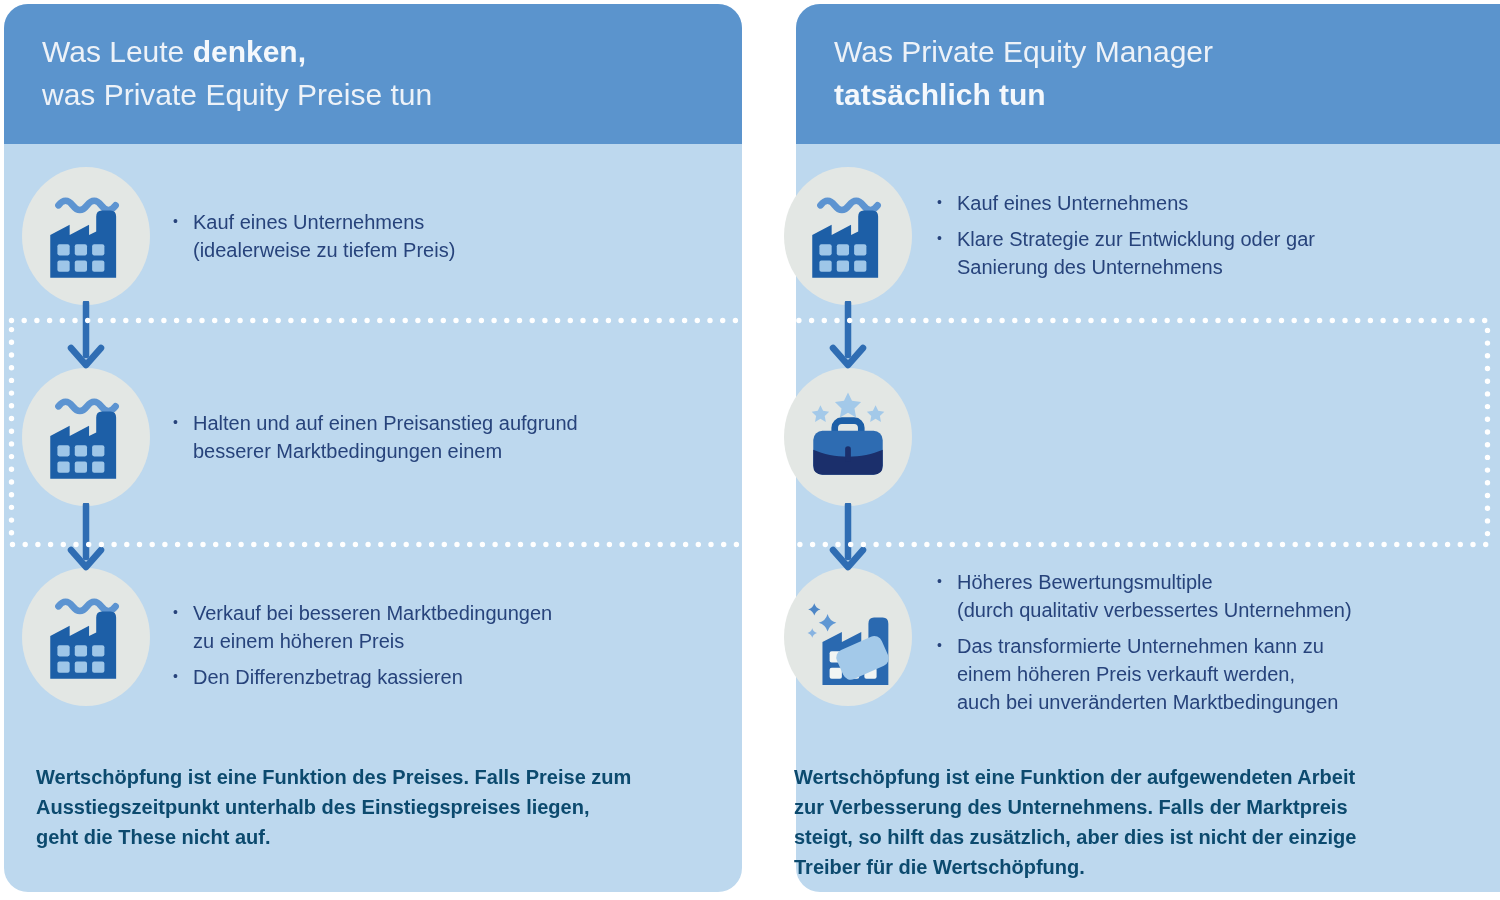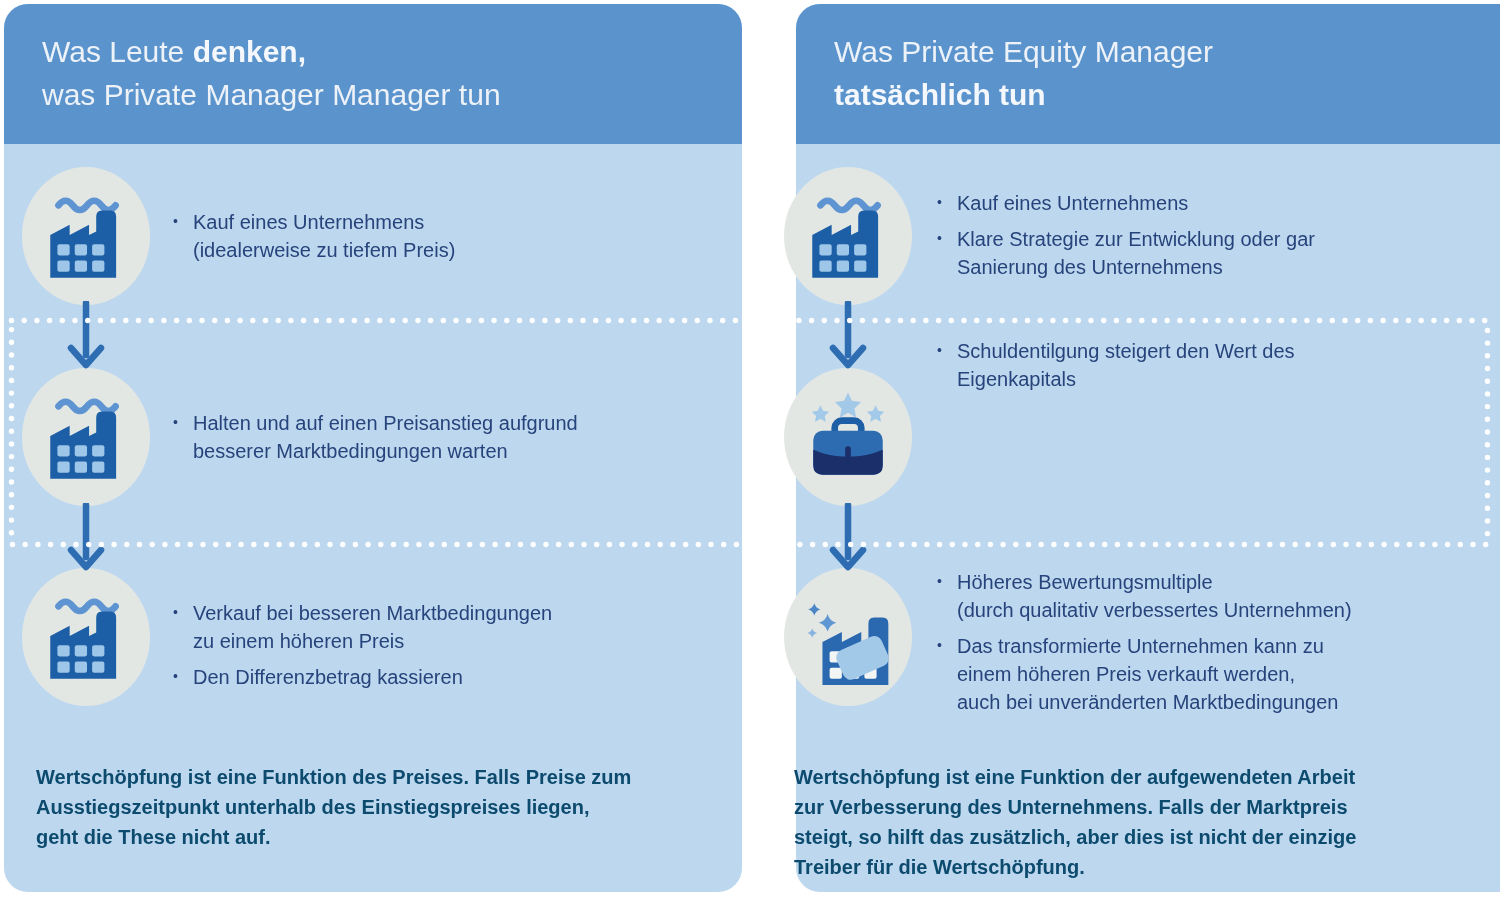--- a/index.html
+++ b/index.html
@@ -68,21 +68,21 @@
     <line x1="22" y1="2" x2="22" y2="54" stroke="#2f6db3" stroke-width="6.5" stroke-linecap="round"></line>
     <path d="M7,47 L22,64 L37,47" fill="none" stroke="#2f6db3" stroke-width="6.5" stroke-linecap="round" stroke-linejoin="round"></path>
   </symbol>
 </svg>
 
 <div class="canvas">
 
   <section class="panel left">
     <header class="panel-header">
       <span class="hdr-line"><span>Was Leute </span><b>denken,</b></span>
-      <span class="hdr-line">was Private Manager Manager tun</span>
+      <span class="hdr-line">was Private Equity Preise tun</span>
     </header>
   </section>
 
   <section class="panel right">
     <header class="panel-header">
       <span class="hdr-line">Was Private Equity Manager</span>
       <b class="hdr-line">tatsächlich tun</b>
     </header>
   </section>
 
@@ -107,21 +107,21 @@
   <svg class="arrow" style="left:64px;top:503px;" viewBox="0 0 44 70">
       <use href="#ic-arrow"></use>
     </svg>
 
   <div class="bullets" style="left:170px;top:208px;">
     <div class="bullet">Kauf eines Unternehmens
 (idealerweise zu tiefem Preis)</div>
   </div>
   <div class="bullets" style="left:170px;top:409px;">
     <div class="bullet">Halten und auf einen Preisanstieg aufgrund
-besserer Marktbedingungen warten</div>
+besserer Marktbedingungen einem</div>
   </div>
   <div class="bullets" style="left:170px;top:599px;">
     <div class="bullet">Verkauf bei besseren Marktbedingungen
 zu einem höheren Preis</div>
     <div class="bullet">Den Differenzbetrag kassieren</div>
   </div>
   <div class="footer-note" style="left:36px;top:762px;">Wertschöpfung ist eine Funktion des Preises. Falls Preise zum
 Ausstiegszeitpunkt unterhalb des Einstiegspreises liegen,
 geht die These nicht auf.</div>
 
@@ -146,22 +146,20 @@
   <svg class="arrow" style="left:826px;top:503px;" viewBox="0 0 44 70">
       <use href="#ic-arrow"></use>
     </svg>
 
   <div class="bullets" style="left:934px;top:189px;">
     <div class="bullet">Kauf eines Unternehmens</div>
     <div class="bullet">Klare Strategie zur Entwicklung oder gar
 Sanierung des Unternehmens</div>
   </div>
   <div class="bullets" style="left:934px;top:337px;">
-    <div class="bullet">Schuldentilgung steigert den Wert des
-Eigenkapitals</div>
   </div>
   <div class="bullets" style="left:934px;top:568px;">
     <div class="bullet">Höheres Bewertungsmultiple
 (durch qualitativ verbessertes Unternehmen)</div>
     <div class="bullet">Das transformierte Unternehmen kann zu
 einem höheren Preis verkauft werden,
 auch bei unveränderten Marktbedingungen</div>
   </div>
   <div class="footer-note" style="left:794px;top:762px;">Wertschöpfung ist eine Funktion der aufgewendeten Arbeit
 zur Verbesserung des Unternehmens. Falls der Marktpreis

